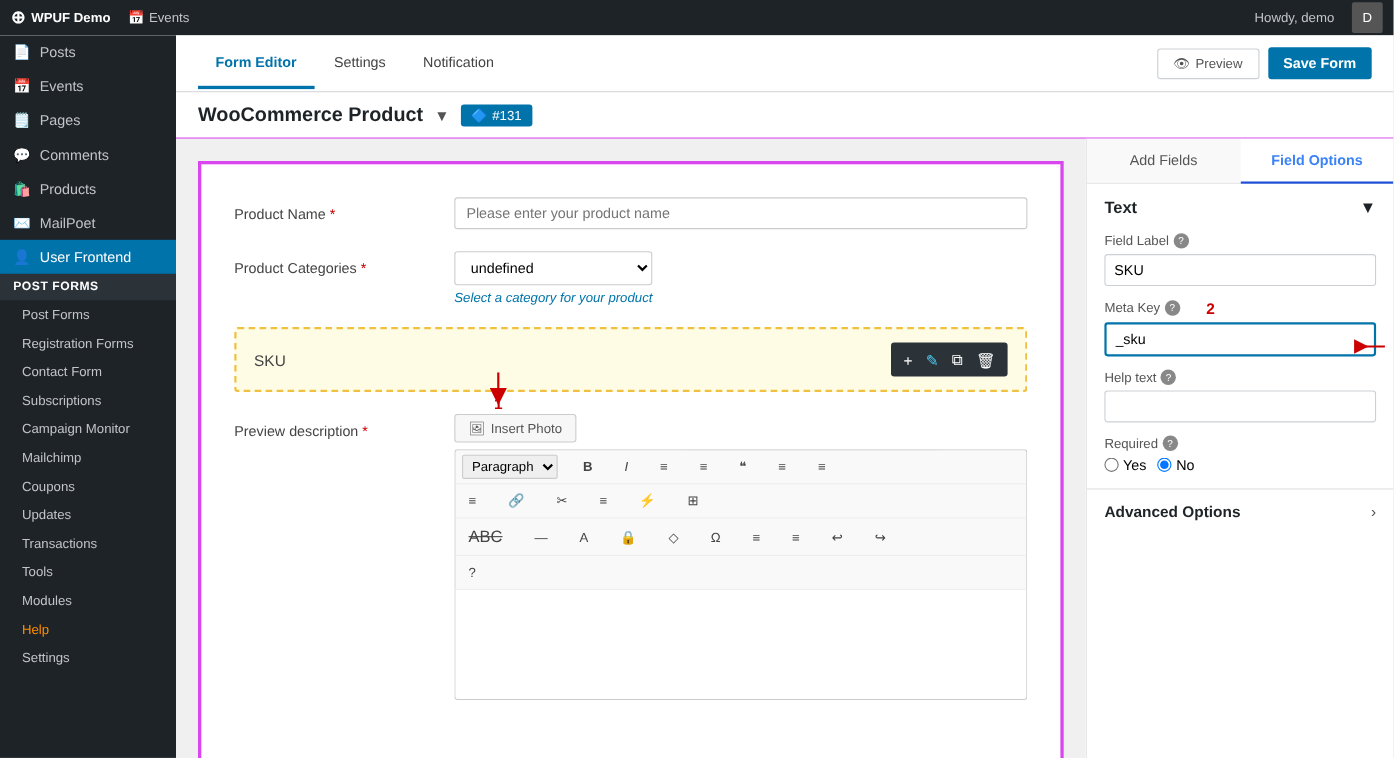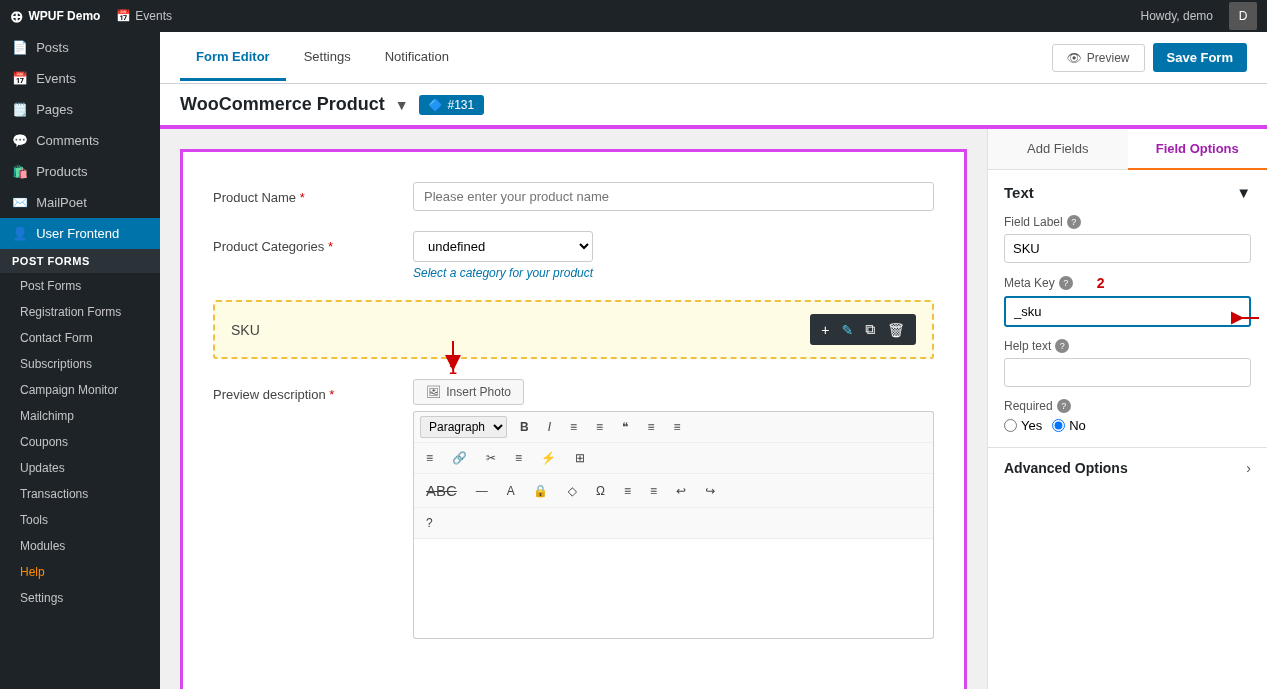--- a/index.html
+++ b/index.html
@@ -28,21 +28,21 @@
 
     
     .tabs-bar { background: #fff; border-bottom: 1px solid #ccd0d4; padding: 0 20px; display: flex; align-items: center; gap: 2px; height: 52px; flex-shrink: 0; }
     .tab { padding: 14px 16px; font-size: 13px; cursor: pointer; color: #444; border-bottom: 3px solid transparent; margin-bottom: -1px; }
     .tab.active { border-bottom: 3px solid #0073aa; color: #0073aa; font-weight: 600; }
     .tab-actions { margin-left: auto; display: flex; gap: 8px; align-items: center; }
     .btn-preview { background: #fff; border: 1px solid #ccd0d4; color: #555; padding: 6px 14px; border-radius: 3px; cursor: pointer; font-size: 12px; display: flex; align-items: center; gap: 5px; }
     .btn-save { background: #0073aa; border: none; color: #fff; padding: 7px 14px; border-radius: 3px; cursor: pointer; font-size: 13px; font-weight: 600; }
 
     
-    .form-header { background: #fff; padding: 10px 20px; border-bottom: 4px solid #d946ef; display: flex; align-items: center; gap: 10px; flex-shrink: 0; }
+    .form-header { background: #fff; padding: 10px 20px; border-bottom: 1px solid #d946ef; display: flex; align-items: center; gap: 10px; flex-shrink: 0; }
     .form-title { font-size: 18px; font-weight: 600; color: #1d2327; }
     .form-title-arrow { color: #555; font-size: 14px; cursor: pointer; }
     .form-id-badge { background: #0073aa; color: #fff; padding: 3px 10px; border-radius: 3px; font-size: 12px; display: flex; align-items: center; gap: 4px; }
 
     
     .editor-panel { display: flex; flex: 1; overflow: hidden; }
 
     
     .form-canvas { flex: 1; background: #f0f0f1; overflow-y: auto; padding: 0; position: relative; }
     .form-canvas-inner { background: #fff; margin: 20px; padding: 30px; min-height: 500px; border: 3px solid #d946ef; }
@@ -57,32 +57,32 @@
 
     
     .sku-field-row { background: #fffce6; border: 2px dashed #f0c040; border-radius: 3px; padding: 12px 16px; margin-bottom: 20px; display: flex; align-items: center; position: relative; }
     .sku-field-label { font-size: 14px; color: #444; font-weight: 500; flex: 1; }
     .sku-field-actions { display: flex; gap: 2px; background: #2c3338; border-radius: 3px; padding: 4px 6px; }
     .sku-action-btn { background: transparent; border: none; color: #fff; cursor: pointer; padding: 3px 5px; font-size: 14px; border-radius: 2px; }
     .sku-action-btn.edit { color: #4ec9f0; }
 
     
     .editor-toolbar { border: 1px solid #ccc; border-bottom: none; background: #f9f9f9; border-radius: 3px 3px 0 0; }
-    .editor-toolbar-row { display: flex; align-items: center; padding: 4px 6px; gap: 7px; border-bottom: 1px solid #eee; flex-wrap: wrap; }
+    .editor-toolbar-row { display: flex; align-items: center; padding: 4px 6px; gap: 17px; border-bottom: 1px solid #eee; flex-wrap: wrap; }
     .editor-btn { background: transparent; border: 1px solid transparent; padding: 3px 5px; cursor: pointer; font-size: 12px; color: #444; border-radius: 2px; }
     .editor-select { padding: 2px 4px; font-size: 12px; border: 1px solid #ccc; border-radius: 2px; }
     .editor-area { width: 100%; height: 100px; border: 1px solid #ccc; border-top: none; border-radius: 0 0 3px 3px; resize: none; padding: 8px; font-size: 13px; background: #fff; }
 
     .insert-photo-btn { background: #f7f7f7; border: 1px solid #ccc; color: #555; padding: 5px 12px; border-radius: 3px; cursor: pointer; font-size: 12px; margin-bottom: 6px; display: flex; align-items: center; gap: 5px; }
 
     
     .right-panel { width: 280px; background: #fff; border-left: 1px solid #e0e0e0; display: flex; flex-direction: column; overflow-y: auto; flex-shrink: 0; }
     .panel-tabs { display: flex; border-bottom: 1px solid #e0e0e0; flex-shrink: 0; }
     .panel-tab { flex: 1; padding: 12px 8px; text-align: center; font-size: 13px; color: #555; cursor: pointer; background: #f9f9f9; }
-    .panel-tab.active { background: #fff; color: #a21caf; font-weight: 600; border-bottom: 2px solid #f97316; margin-bottom: -1px; }
+    .panel-tab.active { background: #fff; color: #3b82f6; font-weight: 600; border-bottom: 2px solid #1d4ed8; margin-bottom: -1px; }
 
     .panel-section { padding: 14px 16px; }
     .panel-section-title { font-size: 15px; font-weight: 600; color: #1d2327; margin-bottom: 14px; display: flex; justify-content: space-between; align-items: center; }
     .panel-field-label { font-size: 12px; color: #555; margin-bottom: 5px; display: flex; align-items: center; gap: 4px; }
     .panel-input { width: 100%; padding: 6px 8px; border: 1px solid #ccd0d4; border-radius: 3px; font-size: 13px; margin-bottom: 12px; }
     .panel-input.highlight { border-color: #0073aa; border-width: 2px; }
     .help-icon { display: inline-flex; align-items: center; justify-content: center; width: 14px; height: 14px; background: #888; color: #fff; border-radius: 50%; font-size: 9px; cursor: pointer; }
 
     .required-row { display: flex; align-items: center; gap: 10px; margin-top: 4px; }
     .radio-option { display: flex; align-items: center; gap: 4px; font-size: 13px; }

